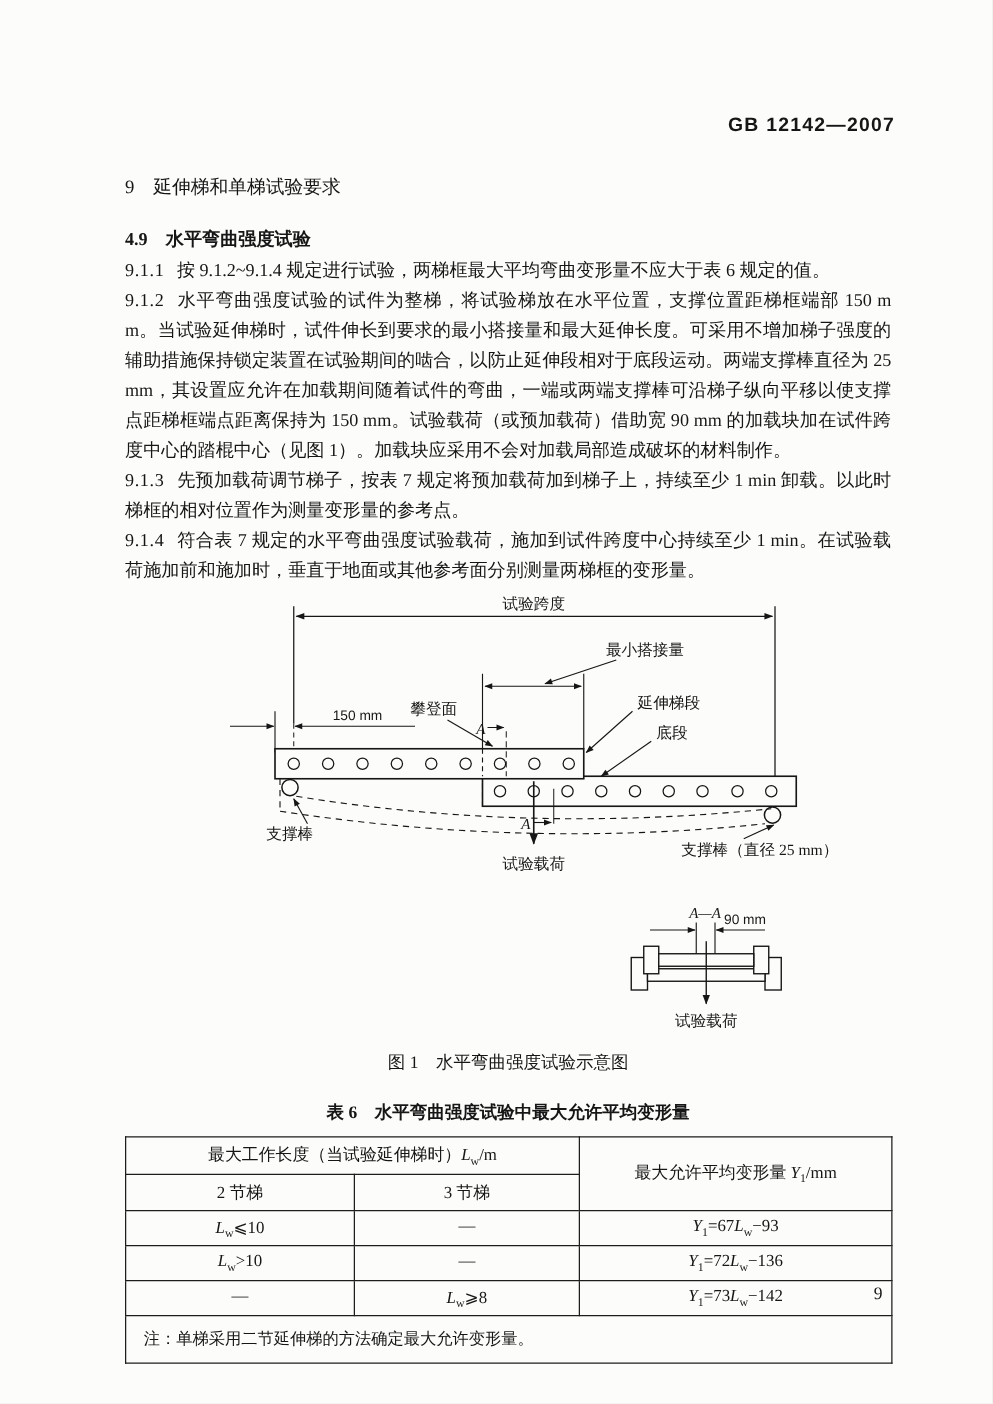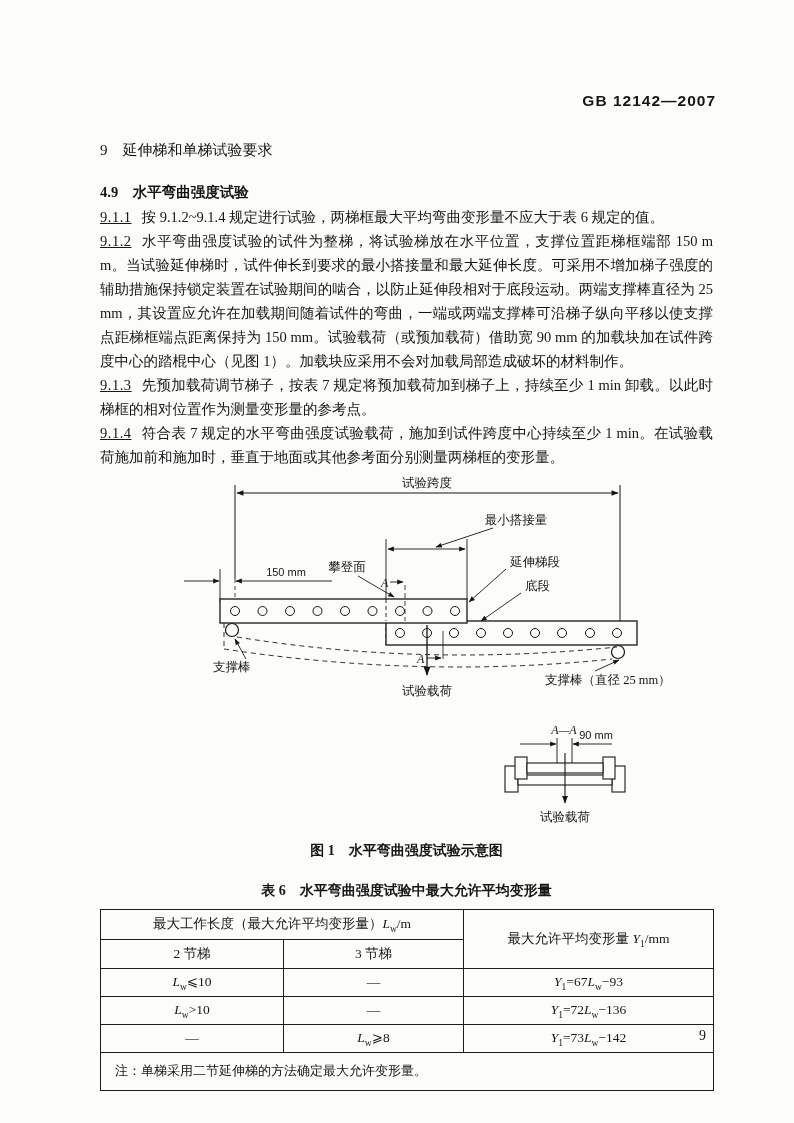--- a/index.html
+++ b/index.html
@@ -27,29 +27,29 @@
   }
   .h-sub{
     margin:17px 0 0 0;
     font-size:14.5px;font-weight:bold;line-height:25px;
   }
   .para{
     margin:0;font-size:14.5px;line-height:24px;
     text-align:justify;text-justify:inter-ideograph;
     word-break:break-all;
   }
-  .para .num{margin-right:10px;letter-spacing:.5px;text-decoration:underline;}
+  .para .num{margin-right:10px;letter-spacing:.5px;}
   .figwrap{position:relative;margin-top:2px;height:364px;}
   .figwrap svg{display:block;}
   svg text{fill:#161616;font-family:"Liberation Serif","DejaVu Serif",serif;}
   .svg-cjk{font-size:12.5px;}
   .svg-dim{font-size:11px;font-family:"Liberation Sans","DejaVu Sans",sans-serif;}
   .svg-A{font-size:12px;font-style:italic;}
   .caption{
-    text-align:center;font-size:14px;font-weight:bold;line-height:24px;margin:4px 0 0 0;
+    text-align:center;font-size:14px;font-weight:normal;line-height:24px;margin:4px 0 0 0;
   }
   .tbl-caption{
     text-align:center;font-size:14px;font-weight:bold;line-height:24px;margin:16px 0 6px 0;
   }
   table.t6{
     border-collapse:collapse;width:613px;table-layout:fixed;
     font-size:13.5px;
   }
   table.t6 col.c1{width:183px;}
   table.t6 col.c2{width:180px;}
@@ -211,21 +211,21 @@
     <p class="tbl-caption">表 6　水平弯曲强度试验中最大允许平均变形量</p>
 
     <table class="t6">
       <colgroup>
           <col class="c1">
           <col class="c2">
           <col class="c3">
         </colgroup>
       <tbody>
           <tr class="hdr1">
-        <th colspan="2"><span>最大工作长度（最大允许平均变形量）</span><span class="var">L</span><sub>w</sub><span>/m</span></th>
+        <th colspan="2"><span>最大工作长度（当试验延伸梯时）</span><span class="var">L</span><sub>w</sub><span>/m</span></th>
         <th rowspan="2"><span>最大允许平均变形量 </span><span class="var">Y</span><sub>1</sub><span>/mm</span></th>
       </tr>
       <tr class="hdr2">
         <th>2 节梯</th>
         <th>3 节梯</th>
       </tr>
       <tr>
         <td><span class="var">L</span><sub>w</sub><span>⩽10</span></td>
         <td><span class="var"></span><sub></sub><span>—</span></td>
         <td><span class="var">Y</span><sub>1</sub><span>=67</span><span class="var">L</span><sub>w</sub><span>−93</span></td>

